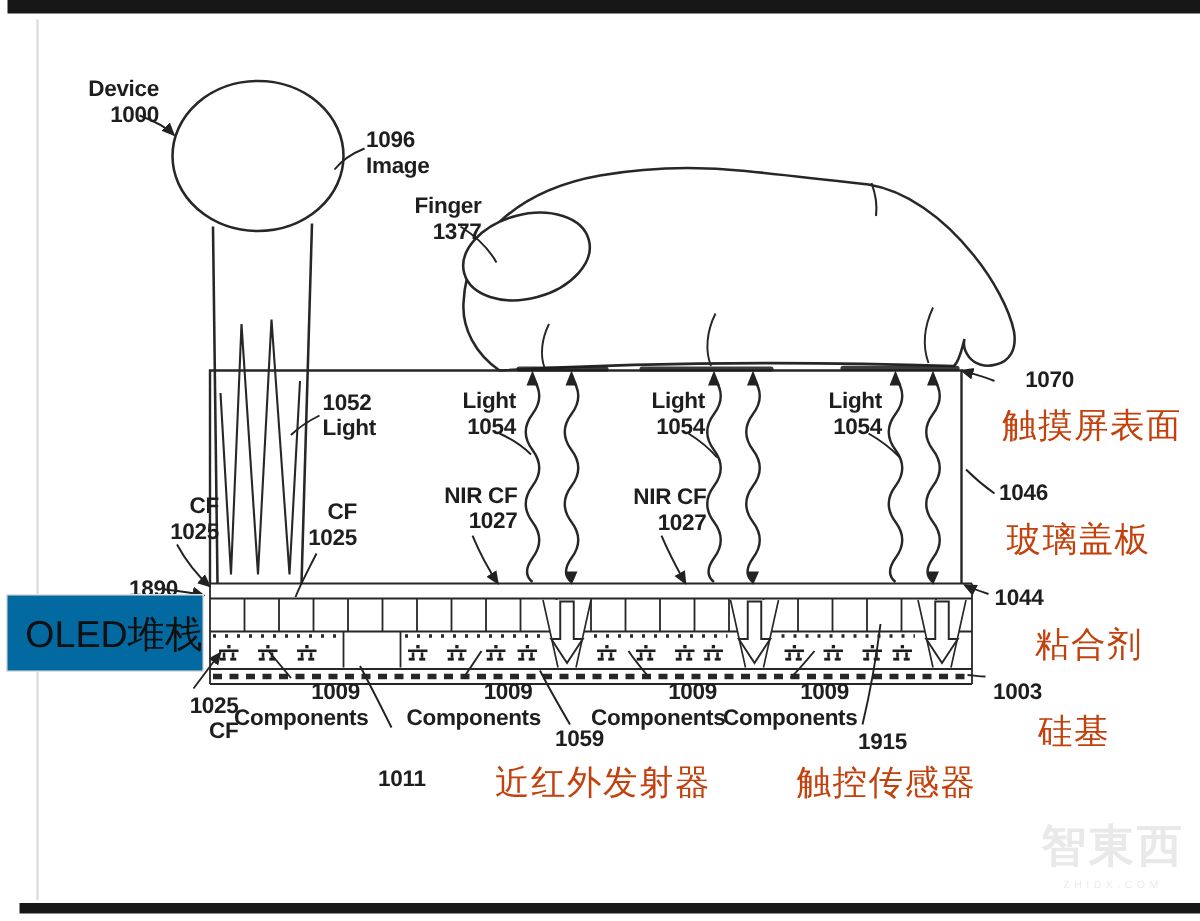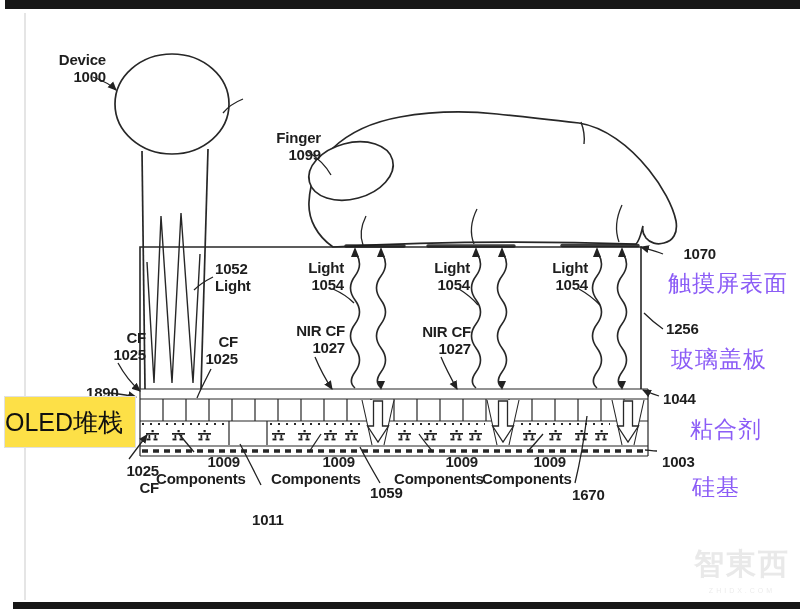--- a/index.html
+++ b/index.html
@@ -3,23 +3,23 @@
 <meta charset="utf-8">
 <style>
   html,body{margin:0;padding:0;background:#ffffff;}
   #stage{position:relative;width:800px;height:614px;background:#ffffff;overflow:hidden;
          font-family:"Liberation Sans",sans-serif;}
   svg{position:absolute;left:0;top:0;}
   .lbl{position:absolute;font:600 15px "Liberation Sans",sans-serif;color:#1e1e1e;
        line-height:1.12;white-space:pre-line;text-align:right;letter-spacing:-0.2px;}
   .lbl.left{text-align:left;}
   .cn{position:absolute;font:500 23px "Liberation Sans","DejaVu Sans",sans-serif;
-      color:#8b5cf6;white-space:nowrap;letter-spacing:1px;}
-  .oledbox{position:absolute;left:4px;top:396px;width:130px;height:50px;background:#fde047;
-           border:1px solid #e0e0e0;display:flex;align-items:center;justify-content:flex-start;}
+      color:#c2410c;white-space:nowrap;letter-spacing:1px;}
+  .oledbox{position:absolute;left:4px;top:396px;width:130px;height:50px;background:#0369a1;
+           border:1px solid #e0e0e0;display:flex;align-items:center;justify-content:flex-end;}
   .oledbox .cntxt{font:500 25px "Liberation Sans","DejaVu Sans",sans-serif;color:#101010;
            letter-spacing:0;white-space:nowrap;}
   .wm{position:absolute;left:684px;top:544px;width:116px;text-align:center;color:#e9e9e9;}
   .wm .logo{font:700 30px "DejaVu Sans","Liberation Sans",sans-serif;letter-spacing:2px;}
   .wm .cap{font:400 7px "Liberation Sans",sans-serif;letter-spacing:3px;margin-top:2px;color:#ececec;}
 </style>
 </head>
 <body>
 
 <div id="stage">
@@ -180,32 +180,34 @@
     <path d="M433,452 C428,446 423,440 419,434"></path>
     <path d="M527,452 C533,446 538,440 543,434"></path>
     <path d="M261,485 C254,471 247,457 240,444"></path>
     <path d="M380,483 C373,471 366,459 360,447"></path>
     <path d="M575,483 C580,462 584,440 587,416"></path>
   </g>
 </svg>
 
 <div class="lbl" style="left:36px;top:52px;width:70px;">Device
 1000</div>
+<div class="lbl left" style="left:244px;top:86px;width:70px;">1096
+Image</div>
 <div class="lbl" style="left:245px;top:130px;width:76px;">Finger
-1099</div>
+1377</div>
 <div class="lbl left" style="left:215px;top:261px;width:50px;">1052
 Light</div>
 <div class="lbl" style="left:294px;top:260px;width:50px;">Light
 1054</div>
 <div class="lbl" style="left:420px;top:260px;width:50px;">Light
 1054</div>
 <div class="lbl" style="left:538px;top:260px;width:50px;">Light
 1054</div>
 <div class="lbl left" style="left:666px;top:246px;width:50px;text-align:right;">1070</div>
-<div class="lbl left" style="left:666px;top:321px;width:50px;">1256</div>
+<div class="lbl left" style="left:666px;top:321px;width:50px;">1046</div>
 <div class="lbl" style="left:281px;top:323px;width:64px;">NIR CF
 1027</div>
 <div class="lbl" style="left:407px;top:324px;width:64px;">NIR CF
 1027</div>
 <div class="lbl" style="left:96px;top:330px;width:50px;">CF
 1025</div>
 <div class="lbl" style="left:188px;top:334px;width:50px;">CF
 1025</div>
 <div class="lbl left" style="left:86px;top:385px;width:44px;">1890</div>
 <div class="lbl left" style="left:663px;top:391px;width:46px;">1044</div>
@@ -215,26 +217,28 @@
 <div class="lbl" style="left:156px;top:454px;width:84px;">1009
 Components</div>
 <div class="lbl" style="left:271px;top:454px;width:84px;">1009
 Components</div>
 <div class="lbl" style="left:394px;top:454px;width:84px;">1009
 Components</div>
 <div class="lbl" style="left:482px;top:454px;width:84px;">1009
 Components</div>
 <div class="lbl left" style="left:252px;top:512px;width:44px;">1011</div>
 <div class="lbl left" style="left:370px;top:485px;width:44px;">1059</div>
-<div class="lbl left" style="left:572px;top:487px;width:44px;">1670</div>
+<div class="lbl left" style="left:572px;top:487px;width:44px;">1915</div>
 
 <div class="cn" style="left:668px;top:268px;">触摸屏表面</div>
 <div class="cn" style="left:671px;top:344px;">玻璃盖板</div>
 <div class="cn" style="left:690px;top:414px;">粘合剂</div>
 <div class="cn" style="left:692px;top:472px;">硅基</div>
+<div class="cn" style="left:330px;top:506px;">近红外发射器</div>
+<div class="cn" style="left:531px;top:506px;">触控传感器</div>
 
 <div class="oledbox">
   <span class="cntxt">OLED堆栈</span>
 </div>
 
 <div class="wm">
   <div class="logo">智東西</div>
   <div class="cap">ZHIDX.COM</div>
 </div>
 

